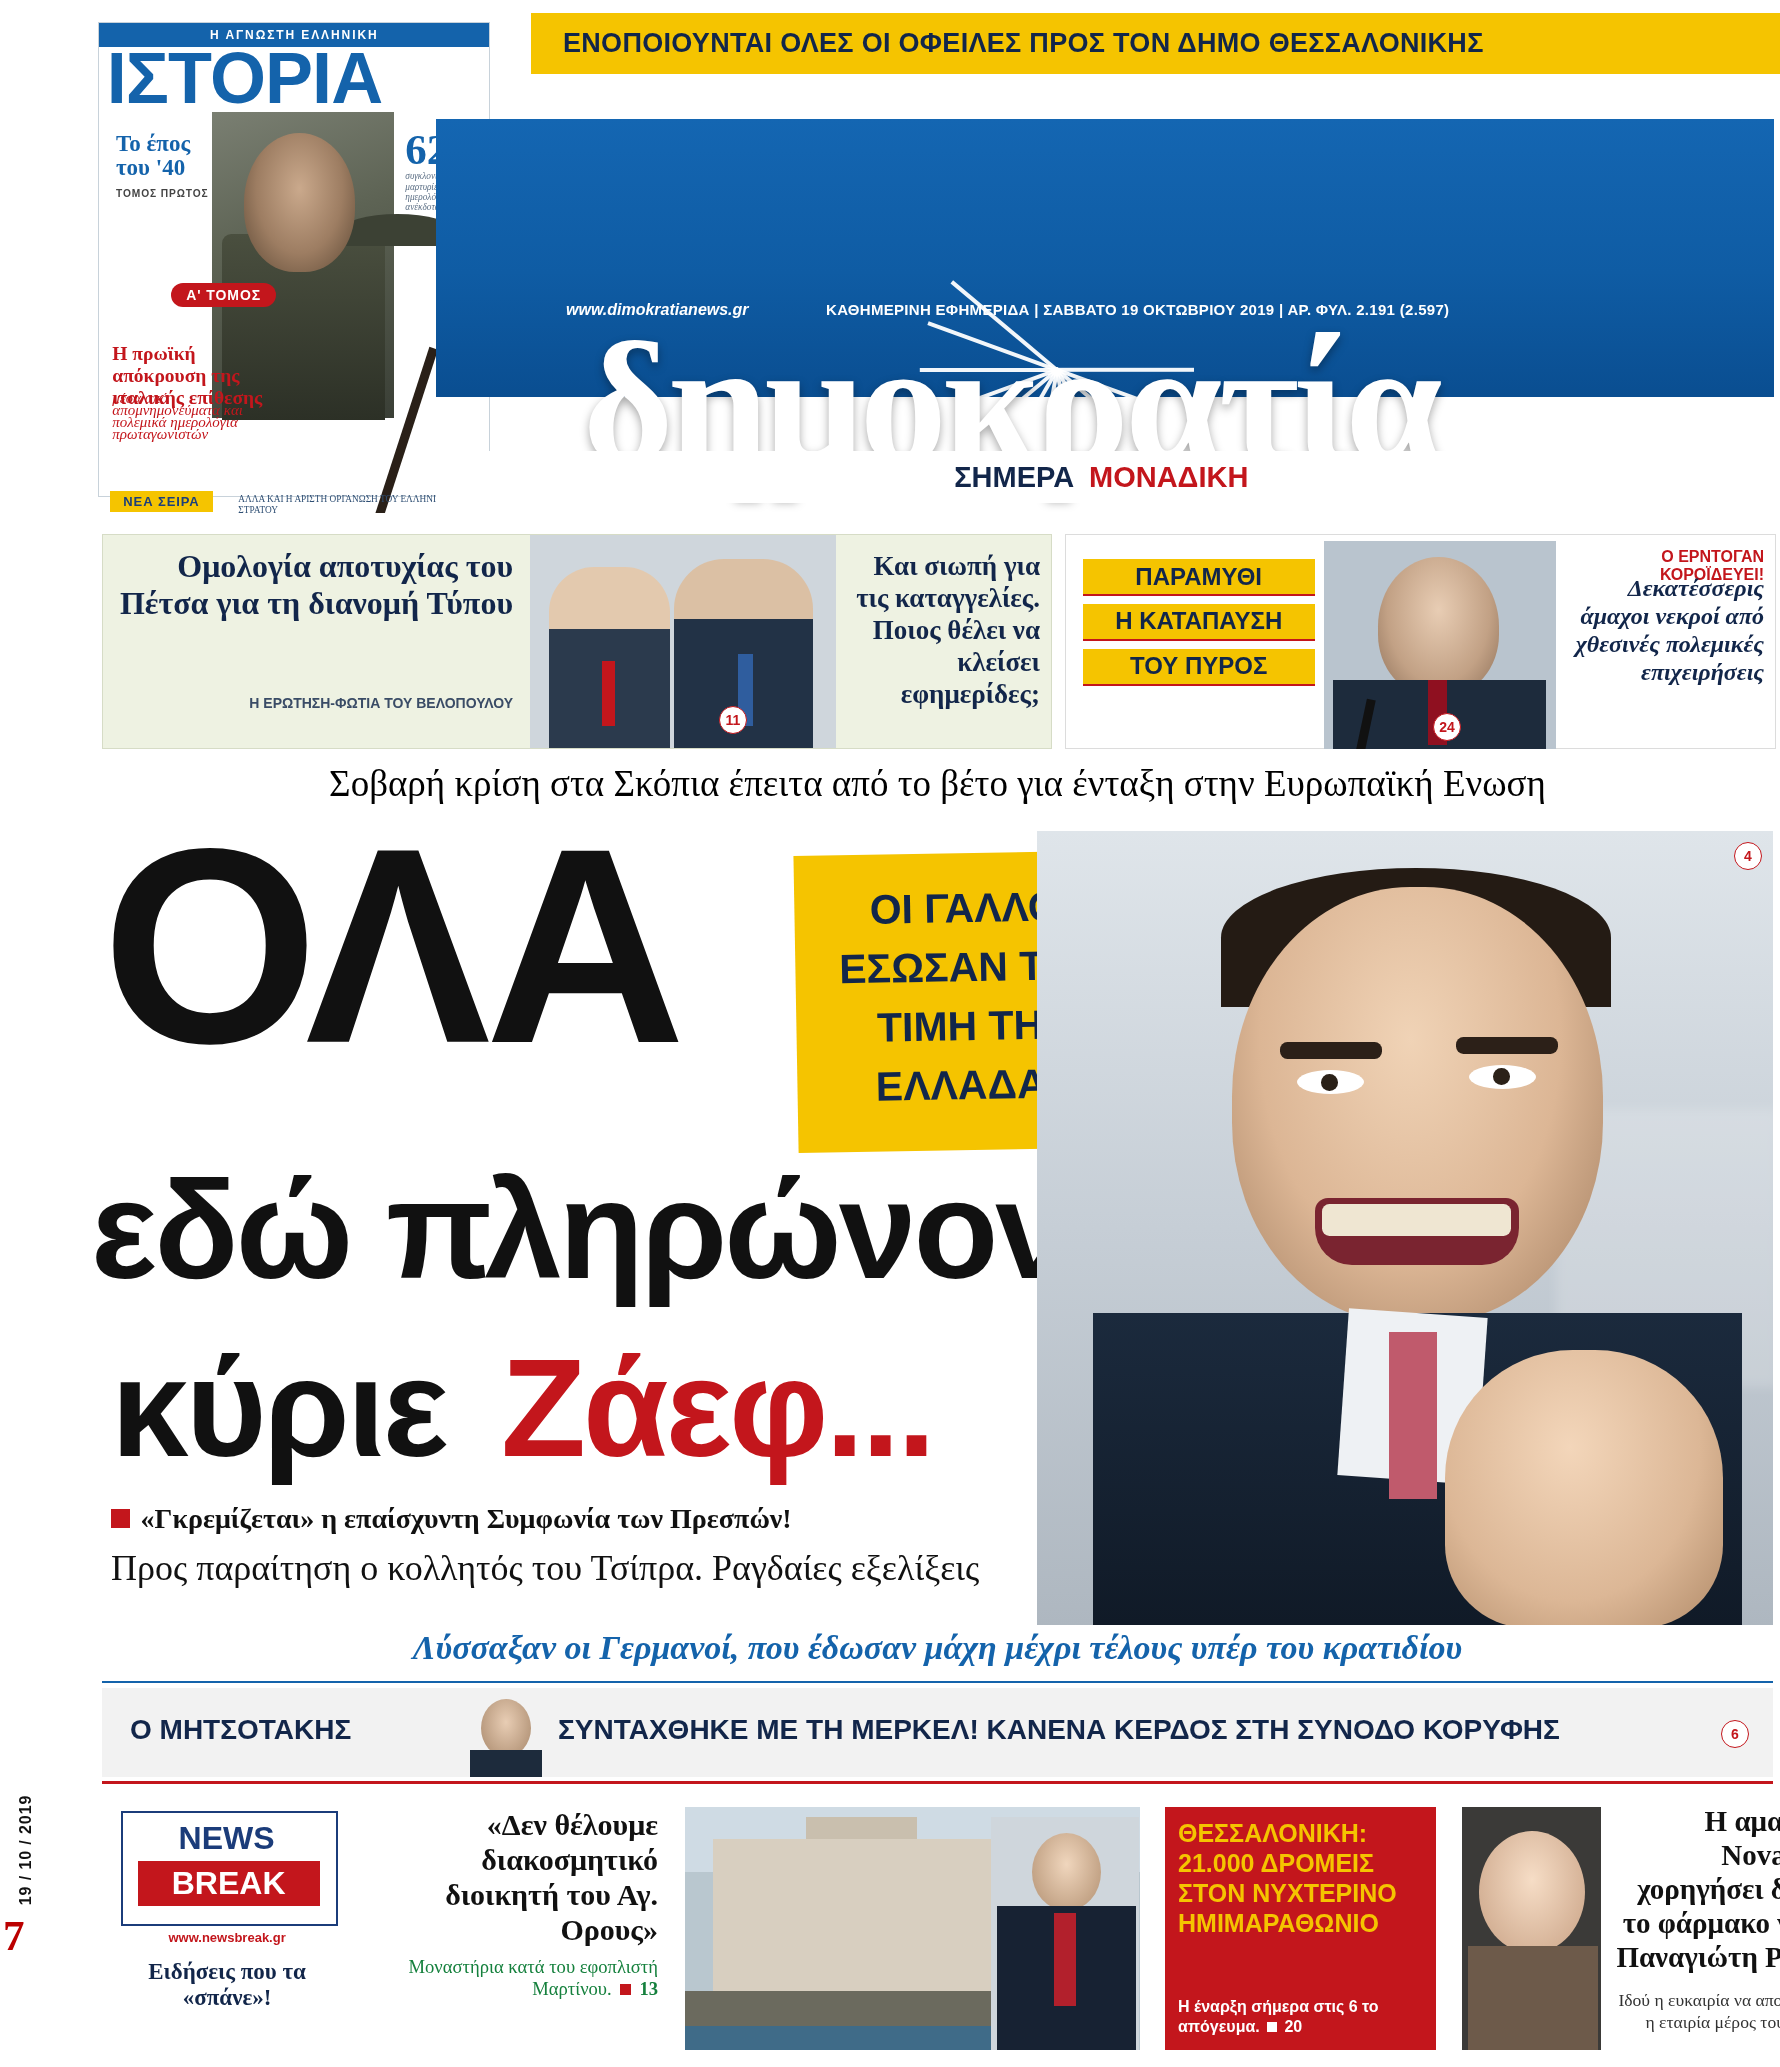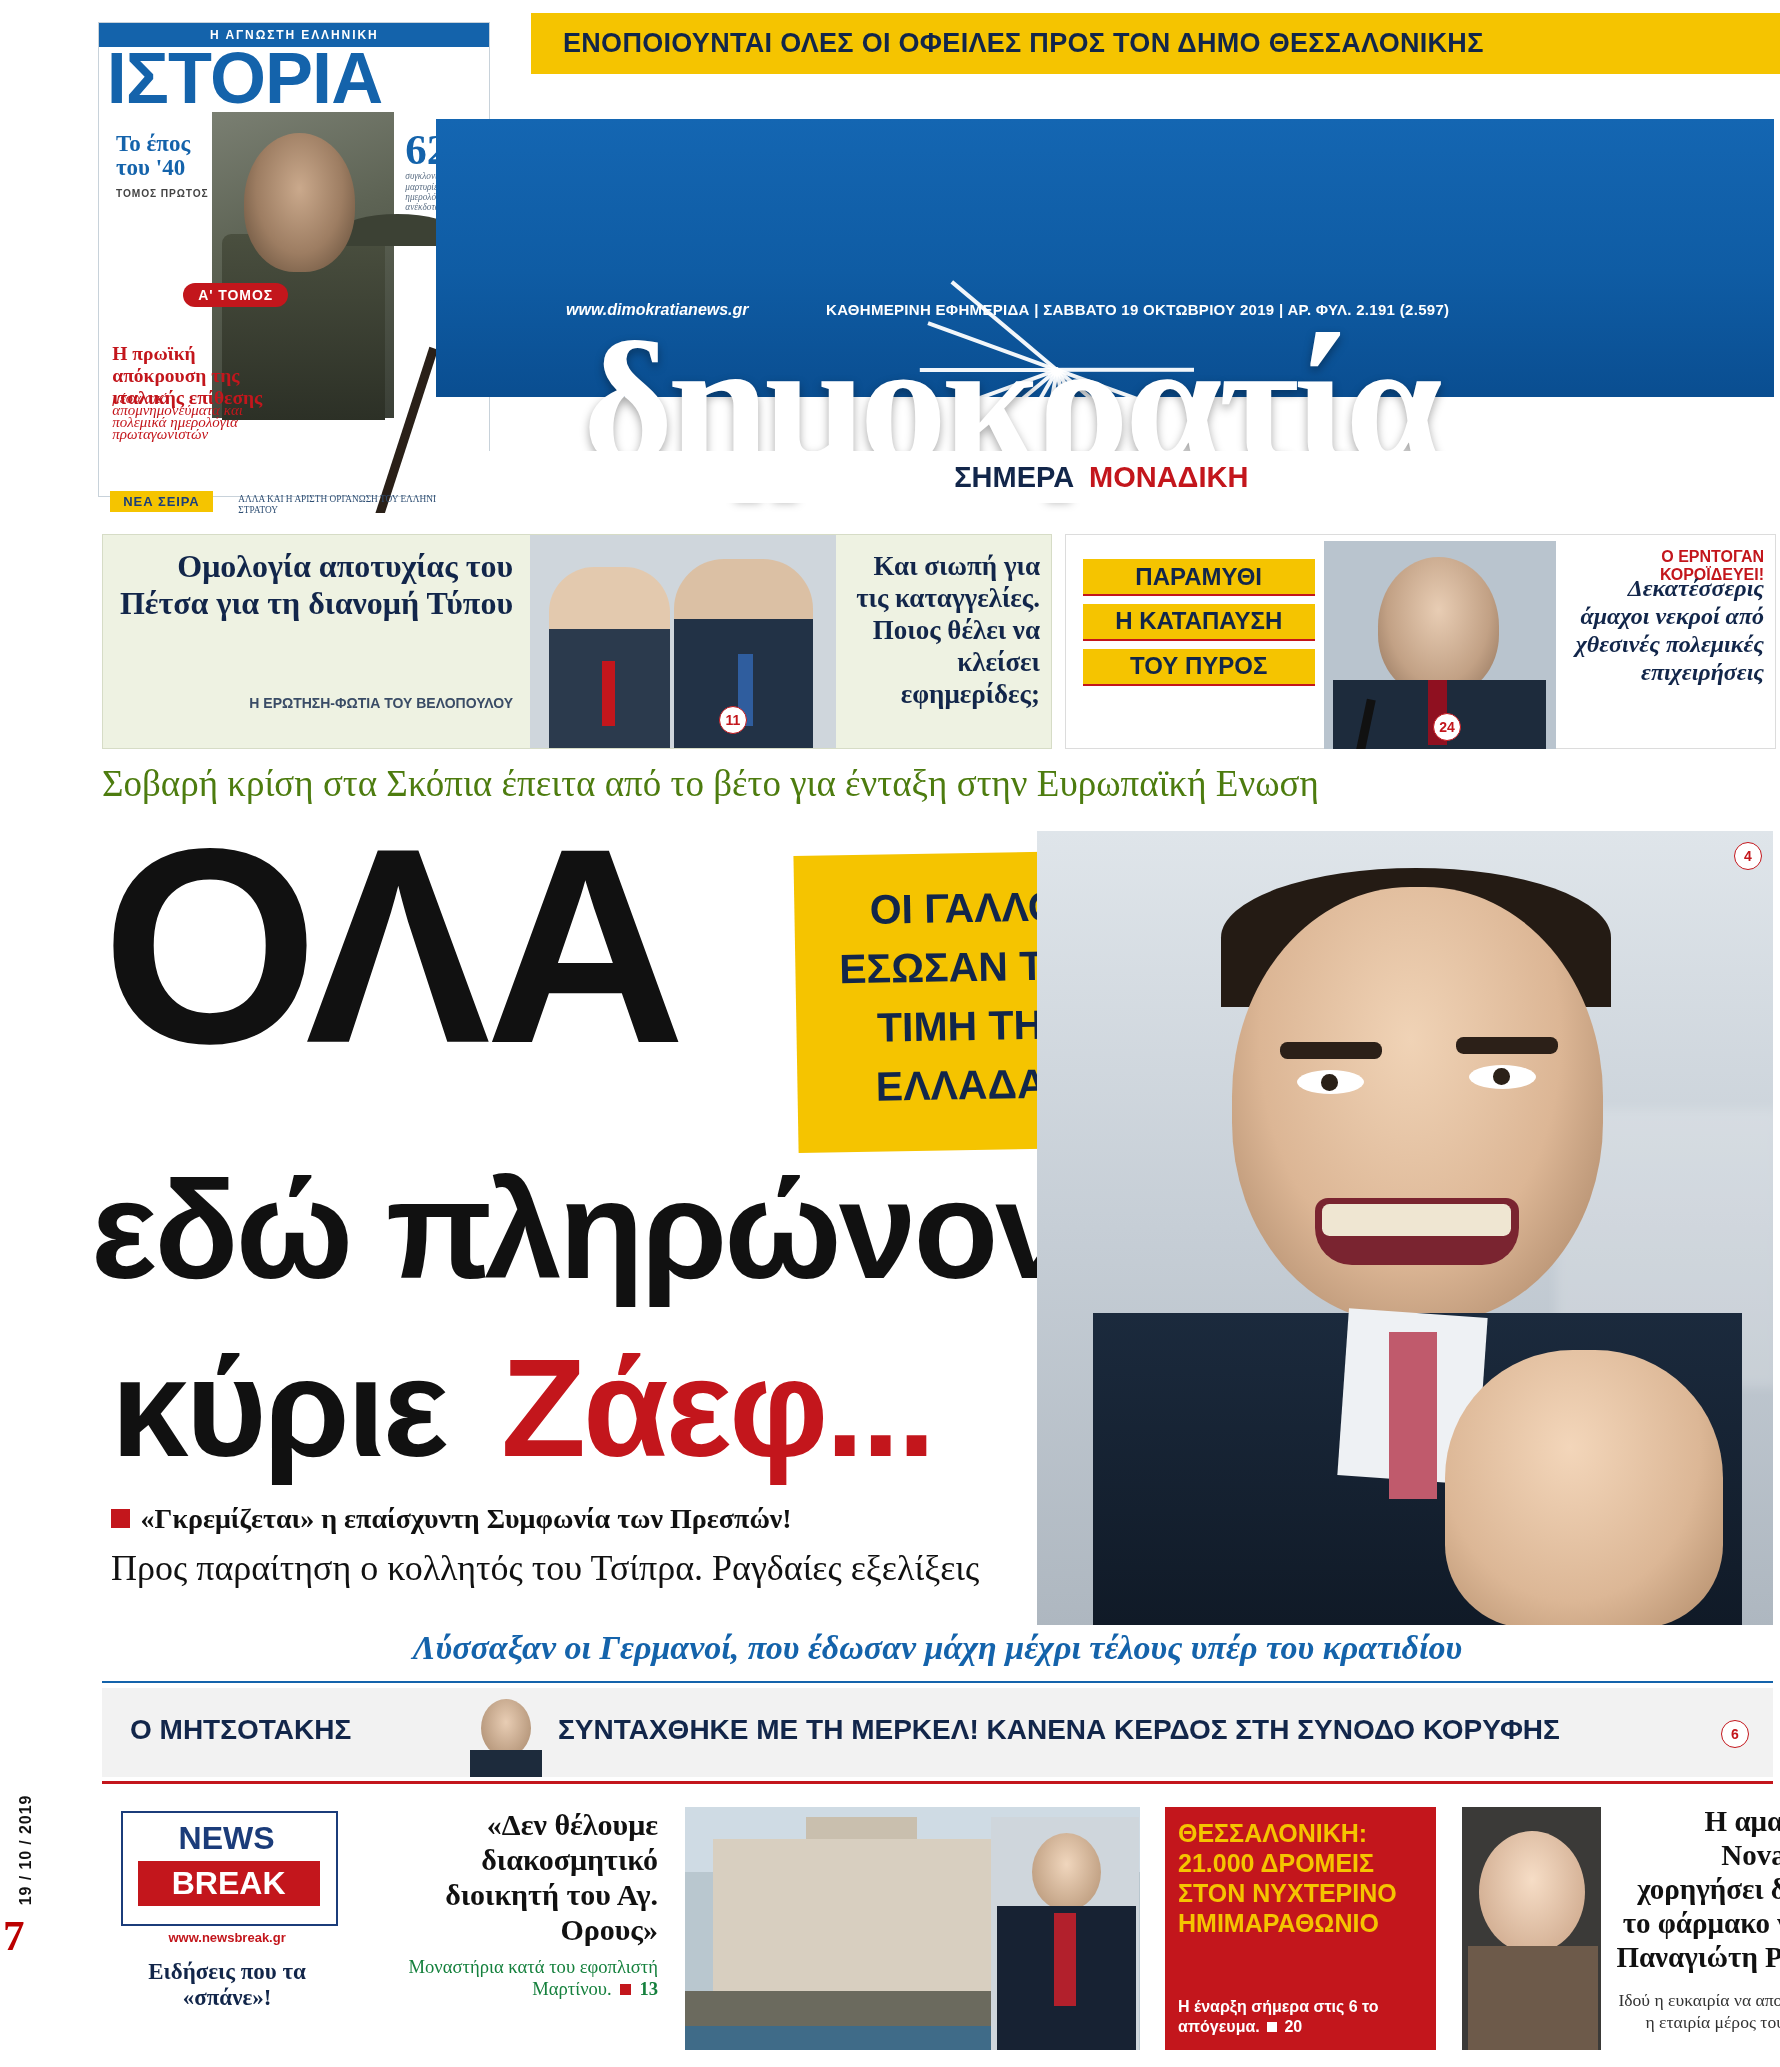--- a/index.html
+++ b/index.html
@@ -26,21 +26,21 @@
   .promo .photo:after{content:"";position:absolute;left:32px;top:20.4px;width:111px;height:139px;border-radius:50% 50% 45% 45%;
     background:radial-gradient(ellipse at 50% 40%,#caa98c 0%,#9d7d62 55%,#5b4734 100%);}
   .promo .photo:before{content:"";position:absolute;left:9.3px;top:122px;width:163px;height:186px;
     background:linear-gradient(180deg,#4a4f3f 0%,#2c3026 100%);border-radius:9.3px 9.3px 0 0;}
   .promo .cap{position:absolute;left:130px;top:102px;width:111px;height:32px;background:#3c4134;border-radius:50% 50% 5.6px 5.6px;}
   .promo .rifle{position:absolute;left:190px;top:232px;width:9.3px;height:176px;background:#2a2018;transform:rotate(18deg);}
   .promo .t-epos{position:absolute;left:16.7px;top:109px;font-family:"Liberation Serif",serif;font-size:23px;font-weight:bold;color:#1463ab;line-height:24px;}
   .promo .t-tomos{position:absolute;left:16.7px;top:165px;font-family:"Liberation Sans",sans-serif;font-size:10.2px;font-weight:bold;color:#444;letter-spacing:0.9px;}
   .promo .n62{position:absolute;left:306px;top:102px;font-family:"Liberation Serif",serif;font-size:43px;font-weight:bold;color:#1463ab;}
   .promo .n62sub{position:absolute;left:306px;top:148px;width:74px;font-family:"Liberation Serif",serif;font-size:9.3px;color:#5c6f85;line-height:10.2px;font-style:italic;}
-  .promo .atomos{position:absolute;left:84px;top:260px;padding:3.7px 15px;background:#c3161c;color:#fff;border-radius:13px;
+  .promo .atomos{position:absolute;left:72px;top:260px;padding:3.7px 15px;background:#c3161c;color:#fff;border-radius:13px;
     font-family:"Liberation Sans",sans-serif;font-size:14px;font-weight:bold;letter-spacing:0.9px;}
   .promo .red1{position:absolute;left:13px;top:320px;width:176px;font-family:"Liberation Serif",serif;font-size:19.5px;font-weight:bold;color:#c3161c;line-height:22px;}
   .promo .red2{position:absolute;left:13px;top:369px;width:139px;font-family:"Liberation Serif",serif;font-size:15px;color:#c3161c;line-height:12px;font-style:italic;}
   .promo .nea{position:absolute;left:11px;top:468px;padding:2.8px 13px;background:#f5c400;color:#1c3f7a;
     font-family:"Liberation Sans",sans-serif;font-size:13px;font-weight:bold;letter-spacing:0.9px;}
   .promo .smallcaption{position:absolute;left:139px;top:471px;width:241px;font-family:"Liberation Serif",serif;font-size:9.3px;color:#2f4f74;line-height:10.2px;}
 
   
   .topstrip{position:absolute;left:531px;top:13px;width:1365px;height:61px;background:#f5c400;}
   .topstrip .txt{position:absolute;left:32px;top:0;right:65px;height:61px;display:flex;align-items:center;
@@ -89,22 +89,22 @@
     background:radial-gradient(ellipse at 50% 38%,#e8cdb4 0%,#c2a185 60%,#8a6d56 100%);}
   .boxR .ph .suit{position:absolute;left:9.3px;top:139px;width:213px;height:74px;background:#1d2b3c;}
   .boxR .ph .tie{position:absolute;left:104px;top:139px;width:18.6px;height:65px;background:#8f1020;}
   .boxR .ph .mic{position:absolute;left:37px;top:158px;width:9.3px;height:56px;background:#111;transform:rotate(12deg);}
   .boxR .t1{position:absolute;left:501px;top:13px;width:197px;text-align:right;
     font-family:"Liberation Sans",sans-serif;font-size:16px;font-weight:bold;color:#c3161c;}
   .boxR .t2{position:absolute;left:490px;top:39px;width:208px;text-align:right;
     font-family:"Liberation Serif",serif;font-size:24px;font-weight:bold;font-style:italic;color:#12264a;line-height:28px;}
 
   
-  .kicker{position:absolute;left:102px;top:762px;width:1671px;text-align:left;
-    font-family:"Liberation Serif",serif;font-size:37px;color:#4d7c0f;}
+  .kicker{position:absolute;left:102px;top:762px;width:1671px;text-align:center;
+    font-family:"Liberation Serif",serif;font-size:37px;color:#000000;}
 
   
   .ola{position:absolute;left:102px;top:816px;font-family:"Liberation Sans",sans-serif;font-size:278px;font-weight:bold;color:#111;letter-spacing:-5.6px;line-height:260px;}
   .line2{position:absolute;left:91px;top:1150px;font-family:"Liberation Sans",sans-serif;font-size:139px;font-weight:bold;color:#111;letter-spacing:-2.8px;}
   .line3a{position:absolute;left:111px;top:1328px;font-family:"Liberation Sans",sans-serif;font-size:139px;font-weight:bold;color:#111;letter-spacing:-2.8px;}
   .line3b{position:absolute;left:501px;top:1328px;font-family:"Liberation Sans",sans-serif;font-size:139px;font-weight:bold;color:#c3161c;letter-spacing:-2.8px;}
 
   .yellowbox{position:absolute;left:796px;top:853px;width:352px;height:297px;background:#f5c400;transform:rotate(-1deg);}
   .yellowbox .t{position:absolute;left:0;top:26px;width:352px;text-align:center;
     font-family:"Liberation Sans",sans-serif;font-size:41px;font-weight:bold;color:#12264a;line-height:59px;}

